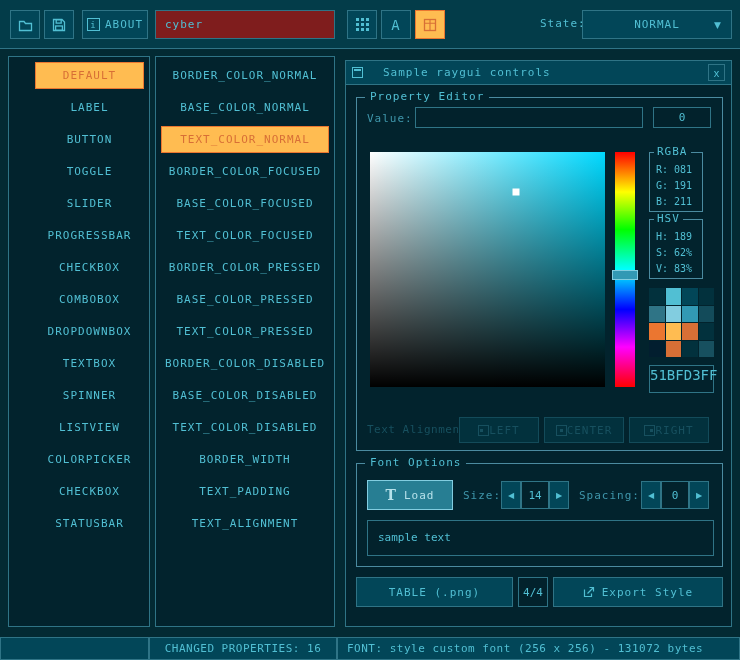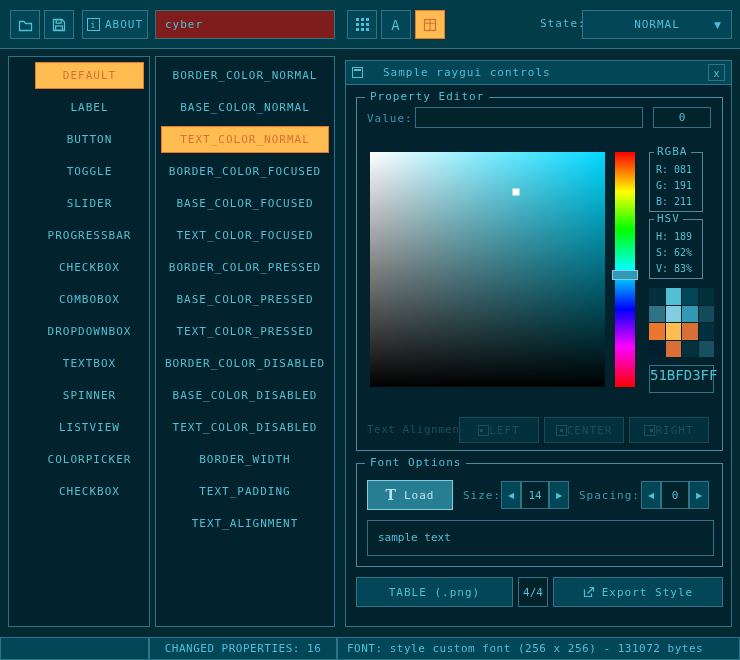--- a/index.html
+++ b/index.html
@@ -251,20 +251,21 @@
       <div class="list-item">SLIDER</div>
       <div class="list-item">PROGRESSBAR</div>
       <div class="list-item">CHECKBOX</div>
       <div class="list-item">COMBOBOX</div>
       <div class="list-item">DROPDOWNBOX</div>
       <div class="list-item">TEXTBOX</div>
       <div class="list-item">SPINNER</div>
       <div class="list-item">LISTVIEW</div>
       <div class="list-item">COLORPICKER</div>
       <div class="list-item">CHECKBOX</div>
+      <div class="list-item">STATUSBAR</div>
     </div>
 
   <div class="panel" id="properties-list">
       <div class="list-item">BORDER_COLOR_NORMAL</div>
       <div class="list-item">BASE_COLOR_NORMAL</div>
       <div class="list-item selected">TEXT_COLOR_NORMAL</div>
       <div class="list-item">BORDER_COLOR_FOCUSED</div>
       <div class="list-item">BASE_COLOR_FOCUSED</div>
       <div class="list-item">TEXT_COLOR_FOCUSED</div>
       <div class="list-item">BORDER_COLOR_PRESSED</div>

